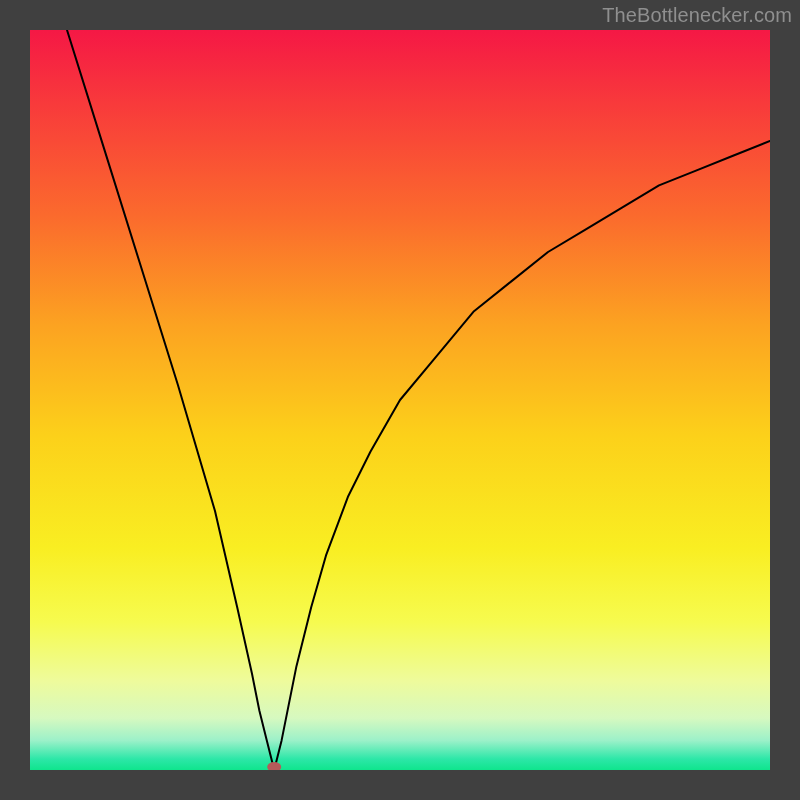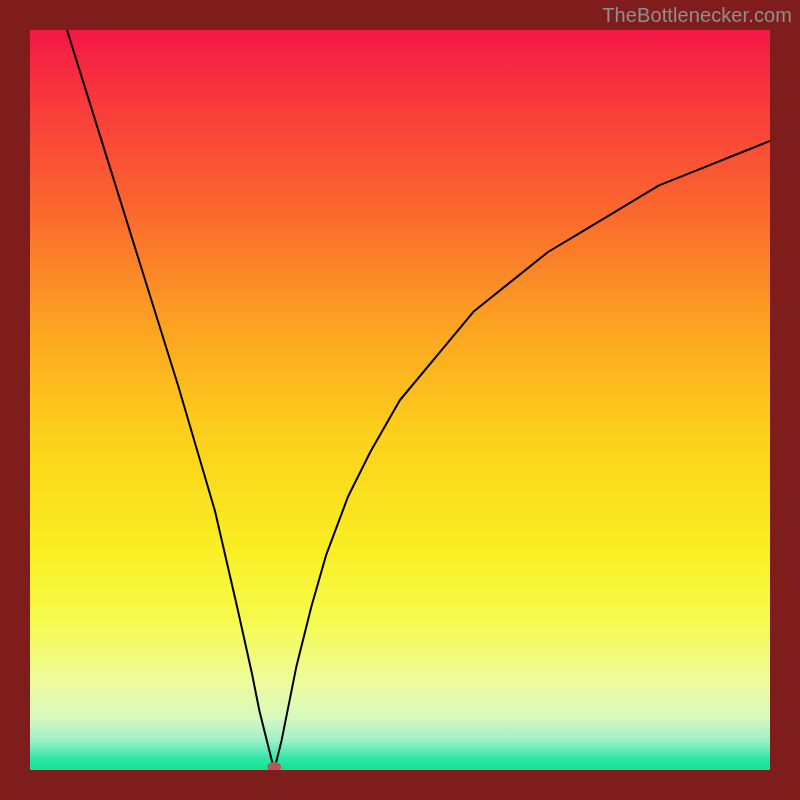--- a/index.html
+++ b/index.html
@@ -8,21 +8,21 @@
     width: 800px;
     height: 800px;
     overflow: hidden;
     background: #000;
     font-family: Arial, Helvetica, sans-serif;
   }
   .frame {
     position: relative;
     width: 800px;
     height: 800px;
-    background: #7f1d1d;
+    background: #404040;
   }
   .plot {
     position: absolute;
     left: 30px;
     top: 30px;
     width: 740px;
     height: 740px;
   }
   .watermark {
     position: absolute;

